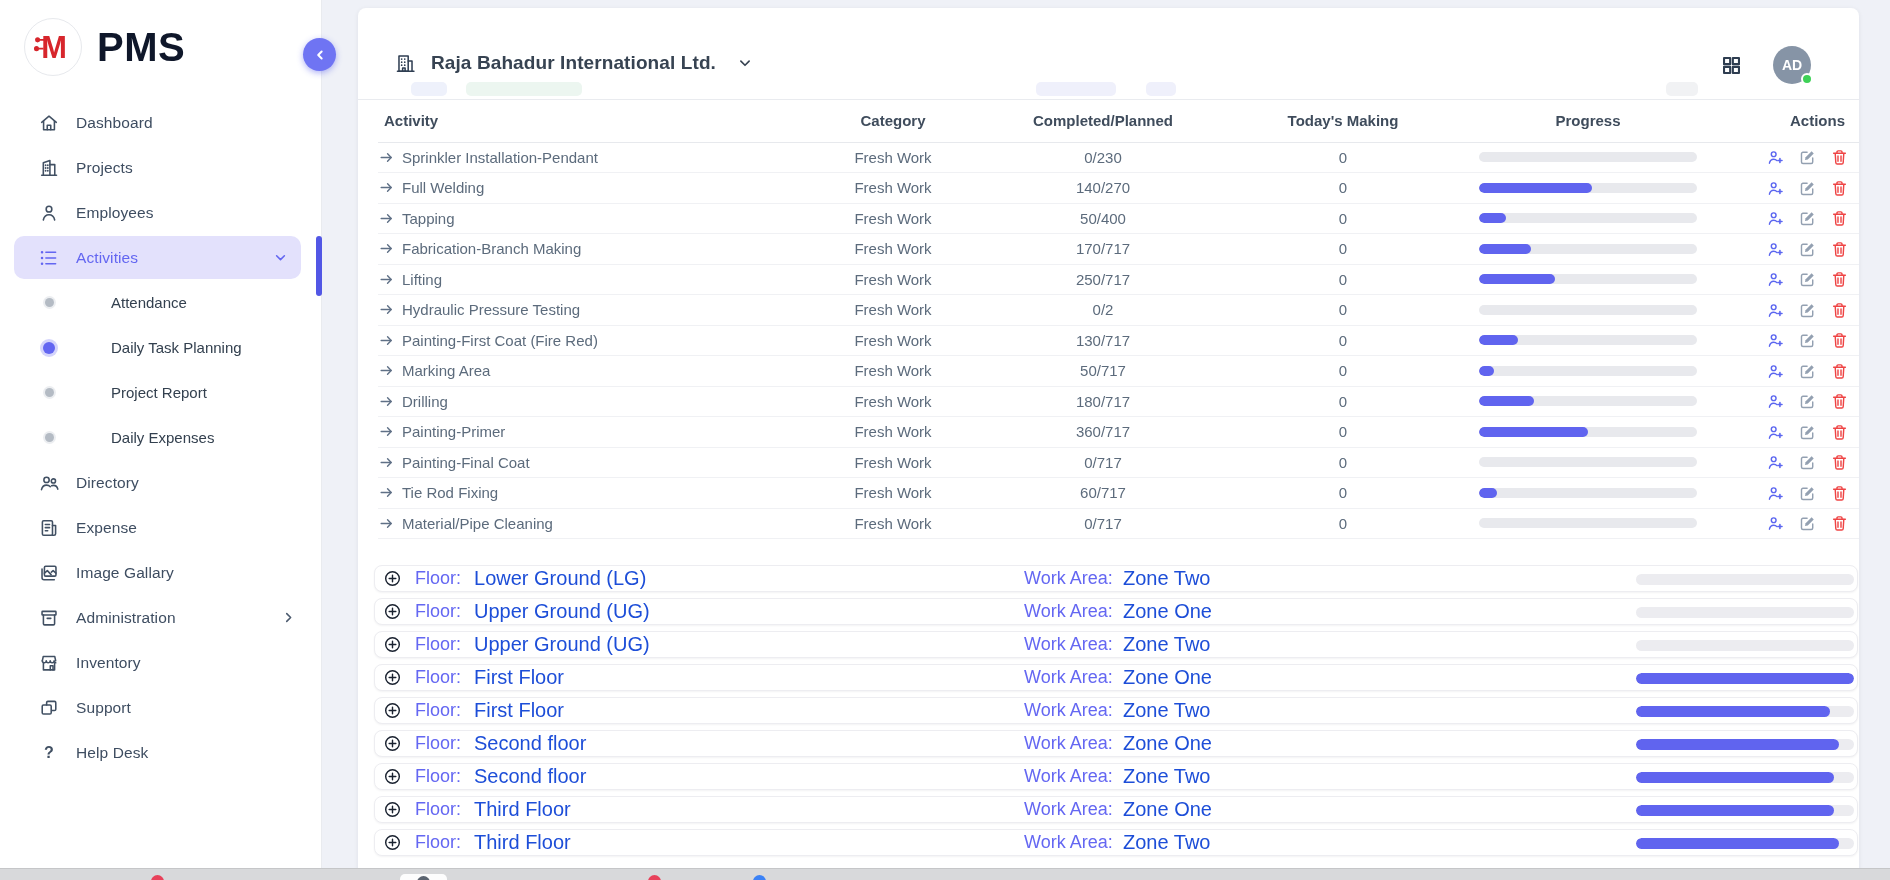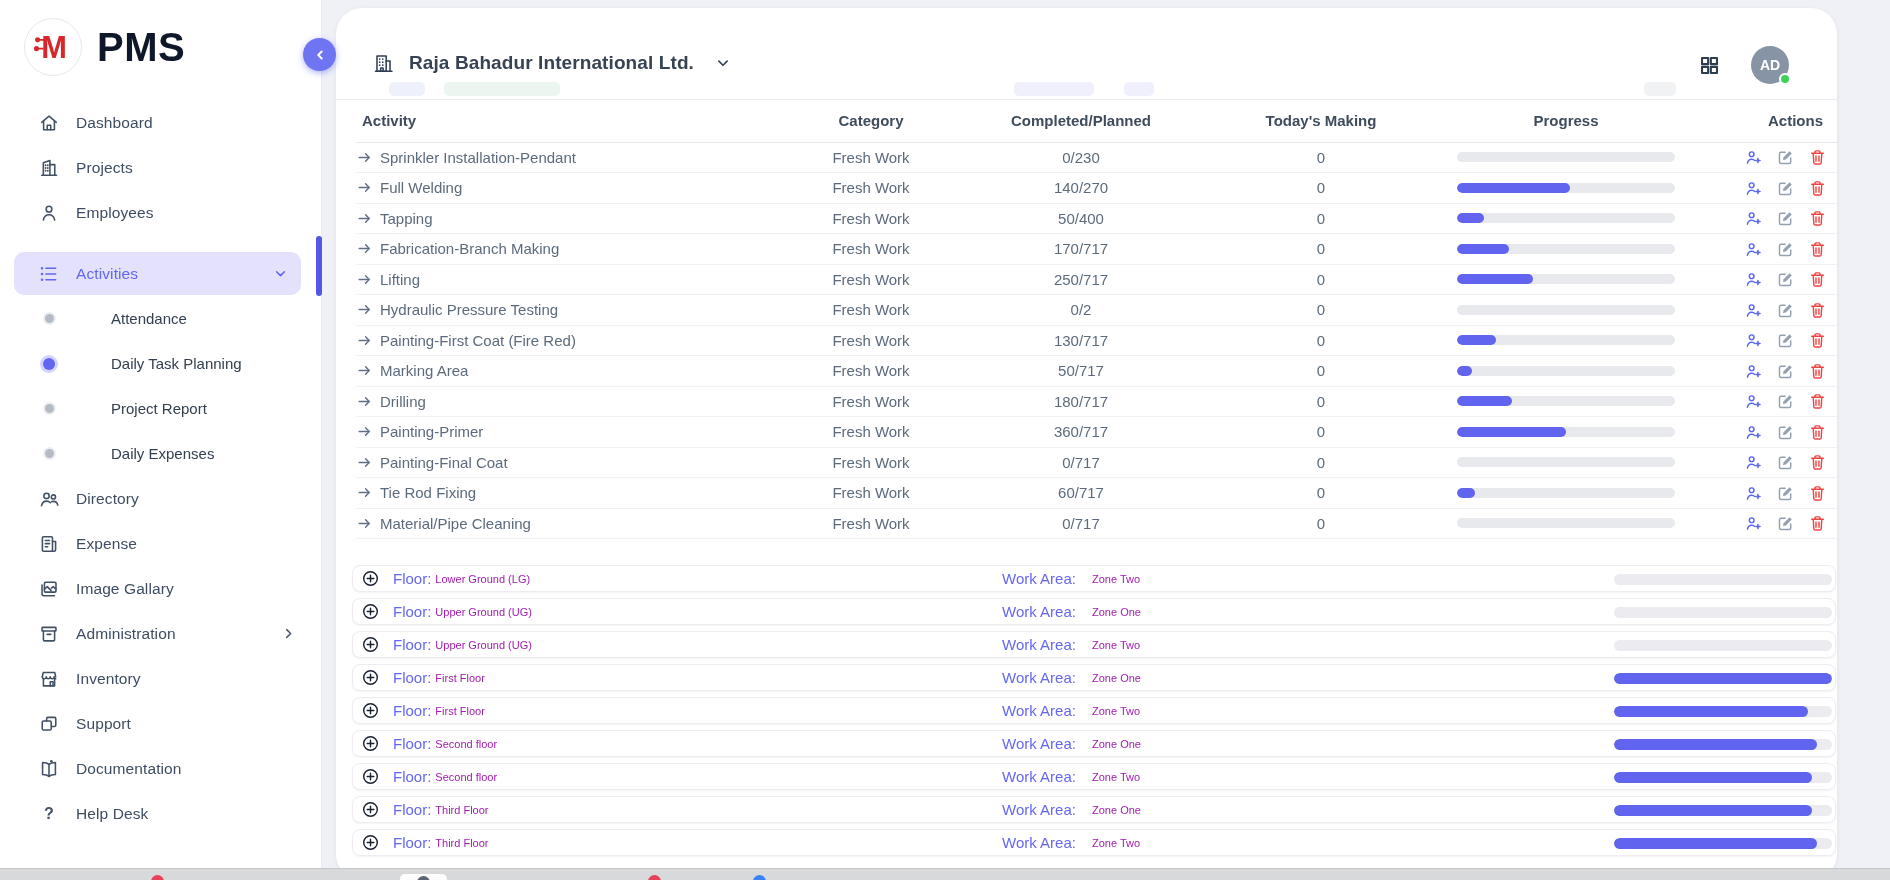--- a/index.html
+++ b/index.html
@@ -12,34 +12,34 @@
   .logo-circle { width:58px; height:58px; border-radius:50%; border:1px solid #e7e9ed; background:#fff; display:flex; align-items:center; justify-content:center; }
   .logo-circle svg { width:44px; height:44px; }
   .app-name { font-size:40px; font-weight:bold; color:#0f172a; letter-spacing:.5px; }
   .nav { margin-top:24px; position:relative; }
   .nav-item { height:45px; display:flex; align-items:center; padding:0 24px 0 38px; cursor:pointer; color:#3e4d61; position:relative; }
   .nav-item .nav-icon { width:22px; height:22px; display:flex; margin-right:16px; color:#415063; }
   .nav-item .nav-icon svg { width:22px; height:22px; }
   .nav-label { font-size:15.5px; font-weight:500; letter-spacing:.1px; }
   .nav-trail { margin-left:auto; width:17px; height:17px; display:flex; color:#4b5a6e; }
   .nav-trail svg { width:17px; height:17px; }
-  .nav-item.active { background:#e3e1fc; border-radius:10px; margin:17px 20px 1px 14px; padding:0 12px 0 24px; height:43px; color:#6366f1; }
+  .nav-item.active { background:#e3e1fc; border-radius:10px; margin:1px 20px 1px 14px; padding:0 12px 0 24px; height:43px; color:#6366f1; }
   .nav-item.active .nav-icon, .nav-item.active .nav-trail { color:#6366f1; }
   .nav-sub { height:45px; display:flex; align-items:center; padding-left:42px; cursor:pointer; }
   .sub-dot-wrap { width:14px; display:flex; justify-content:center; }
   .sub-dot { width:9px; height:9px; border-radius:50%; background:#b4bbc4; box-shadow:0 0 0 2px #eceef1; }
   .sub-dot.active { width:12px; height:12px; background:#6366f1; box-shadow:0 0 0 3px rgba(99,102,241,.28); }
   .sub-label { margin-left:55px; font-size:15px; font-weight:500; color:#33404f; }
   .active-edge-bar { position:absolute; left:316px; top:236px; width:6px; height:60px; background:#5257e5; border-radius:4px; z-index:3; }
   .collapse-btn { position:absolute; left:303px; top:38px; width:33px; height:33px; border-radius:50%; background:#6f74f3; box-shadow:0 2px 6px rgba(80,86,235,.45); display:flex; align-items:center; justify-content:center; color:#fff; z-index:4; cursor:pointer; }
   .collapse-btn svg { width:16px; height:16px; }
 
   
   .main { position:absolute; left:322px; top:0; width:1568px; height:868px; }
-  .card { position:absolute; left:14px; top:8px; width:1501px; height:872px; background:#ffffff; border-radius:26px; box-shadow:0 1px 5px rgba(15,23,42,.07); overflow:hidden; }
+  .card { position:absolute; left:36px; top:8px; width:1501px; height:872px; background:#ffffff; border-radius:8px; box-shadow:0 1px 5px rgba(15,23,42,.07); overflow:hidden; }
   .card-header { height:92px; position:relative; border-bottom:1px solid #e9ebef; }
   .company-row { position:absolute; left:36px; top:36px; height:38px; display:flex; align-items:center; gap:14px; cursor:pointer; }
   .company-row .b-icon { width:23px; height:23px; color:#2f3e52; display:flex; }
   .company-row .b-icon svg { width:23px; height:23px; }
   .company-name { font-size:19px; font-weight:bold; color:#374352; letter-spacing:.1px; }
   .company-caret { width:18px; height:18px; color:#374352; display:flex; margin-left:6px; }
   .company-caret svg { width:18px; height:18px; }
   .header-right { position:absolute; right:48px; top:38px; display:flex; align-items:center; gap:30px; }
   .grid-btn { width:23px; height:23px; color:#2e3d50; display:flex; cursor:pointer; }
   .grid-btn svg { width:23px; height:23px; }
@@ -64,23 +64,23 @@
   .acts .ic svg { width:19px; height:19px; }
   .ic-add { color:#5b66f0; }
   .ic-edit { color:#93a0b1; }
   .ic-del { color:#ef4444; }
 
   
   .floors { padding:26px 0 0 16px; }
   .floor-row { position:relative; width:1484px; height:27px; background:#fff; border:1px solid #ededf1; border-radius:8px; box-shadow:0 1px 2px rgba(15,23,42,.05); margin-bottom:6px; display:flex; align-items:center; cursor:pointer; }
   .plus { width:19px; height:19px; margin-left:8px; display:flex; color:#1a2230; cursor:pointer; }
   .plus svg { width:19px; height:19px; }
-  .f-label, .wa-label { font-size:15px; font-weight:500; color:#6467f2; }
+  .f-label, .wa-label { font-size:18px; font-weight:500; color:#6467f2; }
   .f-label { margin-left:13px; }
-  .f-value, .wa-value { font-size:11px; font-weight:500; color:#a21caf; margin-left:4px; }
+  .f-value, .wa-value { font-size:20px; font-weight:500; color:#1d4ed8; margin-left:13px; }
   .wa-label { position:absolute; left:649px; }
   .wa-value { position:absolute; left:735px; }
   .f-track { position:absolute; right:3px; top:8px; width:218px; height:11px; background:#ececf0; border-radius:6px; overflow:hidden; }
   .f-fill { height:11px; background:#6064ef; border-radius:6px; }
 
   
   .bottom-strip { position:absolute; left:0; top:868px; width:1890px; height:12px; background:#d8d9db; border-top:1px solid #c5c6c8; z-index:6; }
   .strip-dot { position:absolute; top:6px; width:13px; height:13px; border-radius:50%; }
   .strip-tile { position:absolute; top:5px; left:400px; width:47px; height:12px; background:#fdfdfd; border-radius:5px 5px 0 0; }
   .strip-tile .inner { position:absolute; left:17px; top:2px; width:13px; height:13px; border-radius:50%; background:#5b6470; }
@@ -227,30 +227,20 @@
         <span class="nav-label">Inventory</span>
       </div>
       <div class="nav-item">
         <span class="nav-icon">
           <svg viewBox="0 0 24 24" fill="none" stroke="currentColor" stroke-width="1.7" stroke-linecap="round" stroke-linejoin="round">
             <rect x="4.6" y="8.8" width="9.8" height="9.8" rx="1.4"></rect>
             <path d="M9.4 8.8V6.2c0-.8.6-1.4 1.4-1.4h7.2c.8 0 1.4.6 1.4 1.4v7.2c0 .8-.6 1.4-1.4 1.4h-2.6"></path>
           </svg>
         </span>
         <span class="nav-label">Support</span>
-      </div>
-      <div class="nav-item">
-        <span class="nav-icon">
-          <svg viewBox="0 0 24 24" fill="none" stroke="currentColor" stroke-width="1.7" stroke-linecap="round" stroke-linejoin="round">
-            <path d="M12 7C10.4 5.4 8.4 4.9 5 4.9v13c3.4 0 5.4.5 7 2.1 1.6-1.6 3.6-2.1 7-2.1v-13c-3.4 0-5.4.5-7 2.1z"></path>
-            <path d="M12 7v13"></path>
-            <path d="M14.6 3.6h.01" stroke-width="2.8"></path>
-          </svg>
-        </span>
-        <span class="nav-label">Documentation</span>
       </div>
       <div class="nav-item">
         <span class="nav-icon">
           <svg viewBox="0 0 24 24" fill="none" stroke="currentColor" stroke-width="1.7" stroke-linecap="round" stroke-linejoin="round">
             <text x="12" y="17.5" text-anchor="middle" font-size="17.5" font-weight="bold" font-family="Liberation Sans" fill="currentColor" stroke="none">?</text>
           </svg>
         </span>
         <span class="nav-label">Help Desk</span>
       </div>
     </div>

